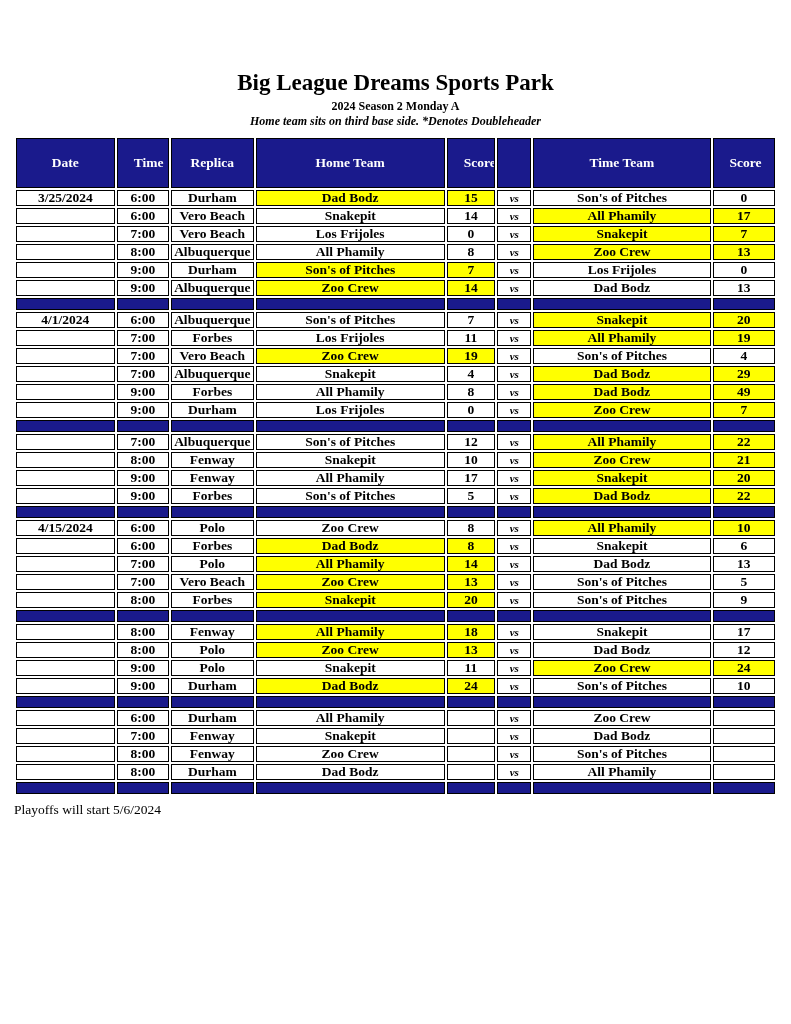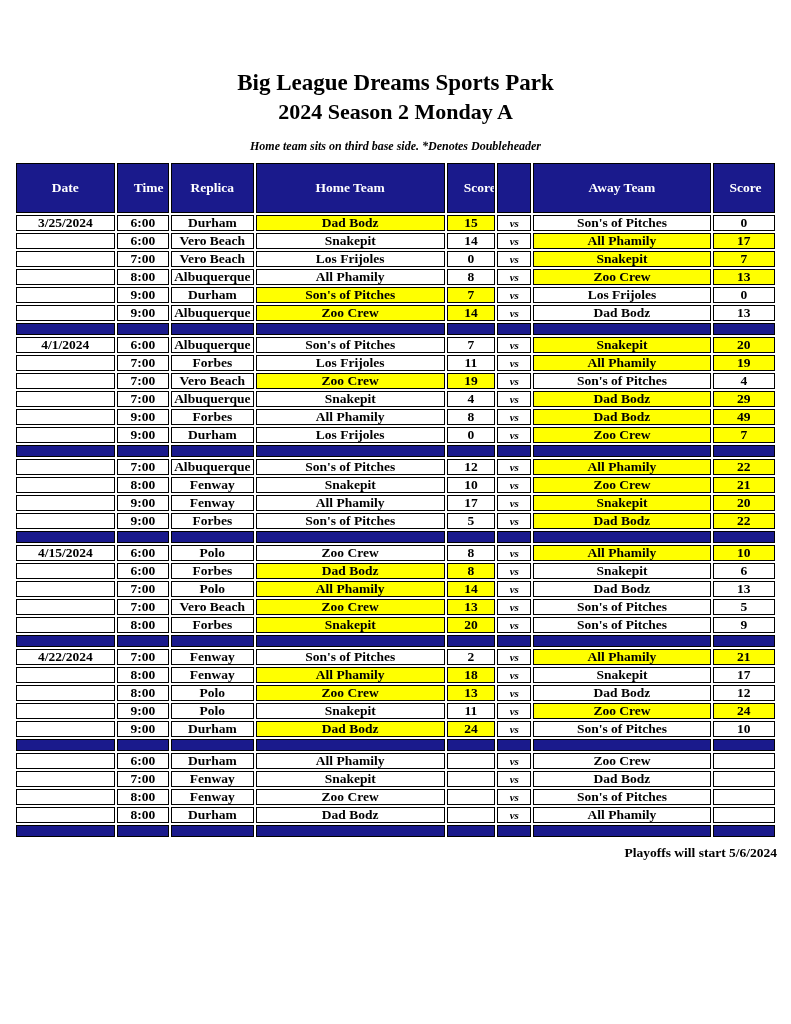--- a/index.html
+++ b/index.html
@@ -17,24 +17,24 @@
     height: 1024px;
     padding: 70px 14px 0 14px;
   }
   .title {
     font-size: 23px;
     font-weight: bold;
     text-align: center;
     margin: 0 0 3px 0;
   }
   .subtitle {
-    font-size: 22px;
+    font-size: 12px;
     font-weight: bold;
     text-align: center;
-    margin: 0 0 14px 0;
+    margin: 0 0 0 0;
   }
   .note {
     font-size: 12px;
     font-weight: bold;
     font-style: italic;
     text-align: center;
     margin: 0 0 7px 0;
   }
   table.schedule {
     width: 763px;
@@ -74,22 +74,22 @@
     font-size: 11px;
   }
   table.schedule tr.sep td {
     background: var(--navy, #1a1a8c);
     border: 1px solid #000;
     height: 10px;
     line-height: 10px;
   }
   .footer-note {
     font-size: 13.5px;
-    font-weight: bold;
-    text-align: right;
+    font-weight: normal;
+    text-align: left;
     margin: 6px 0 0 0;
   }
 </style>
 </head>
 <body>
 
 <div class="page">
   <h1 class="title">Big League Dreams Sports Park</h1>
   <h2 class="subtitle">2024 Season 2 Monday A</h2>
   <p class="note">Home team sits on third base side.  *Denotes Doubleheader</p>
@@ -106,21 +106,21 @@
       <col style="width:62px">
     </colgroup>
     <thead>
       <tr id="header-row">
           <th>Date</th>
           <th>Time</th>
           <th>Replica</th>
           <th>Home Team</th>
           <th>Score</th>
           <th></th>
-          <th>Away Team</th>
+          <th>Time Team</th>
           <th>Score</th>
         </tr>
     </thead>
     <tbody id="table-body">
         <tr>
           <td>3/25/2024</td>
           <td>6:00</td>
           <td>Durham</td>
           <td class="win">Dad Bodz</td>
           <td class="win">15</td>
@@ -360,30 +360,20 @@
         </tr>
         <tr class="sep">
           <td></td>
           <td></td>
           <td></td>
           <td></td>
           <td></td>
           <td></td>
           <td></td>
           <td></td>
-        </tr>
-        <tr>
-          <td>4/22/2024</td>
-          <td>7:00</td>
-          <td>Fenway</td>
-          <td>Son's of Pitches</td>
-          <td>2</td>
-          <td class="vs">vs</td>
-          <td class="win">All Phamily</td>
-          <td class="win">21</td>
         </tr>
         <tr>
           <td></td>
           <td>8:00</td>
           <td>Fenway</td>
           <td class="win">All Phamily</td>
           <td class="win">18</td>
           <td class="vs">vs</td>
           <td>Snakepit</td>
           <td>17</td>

